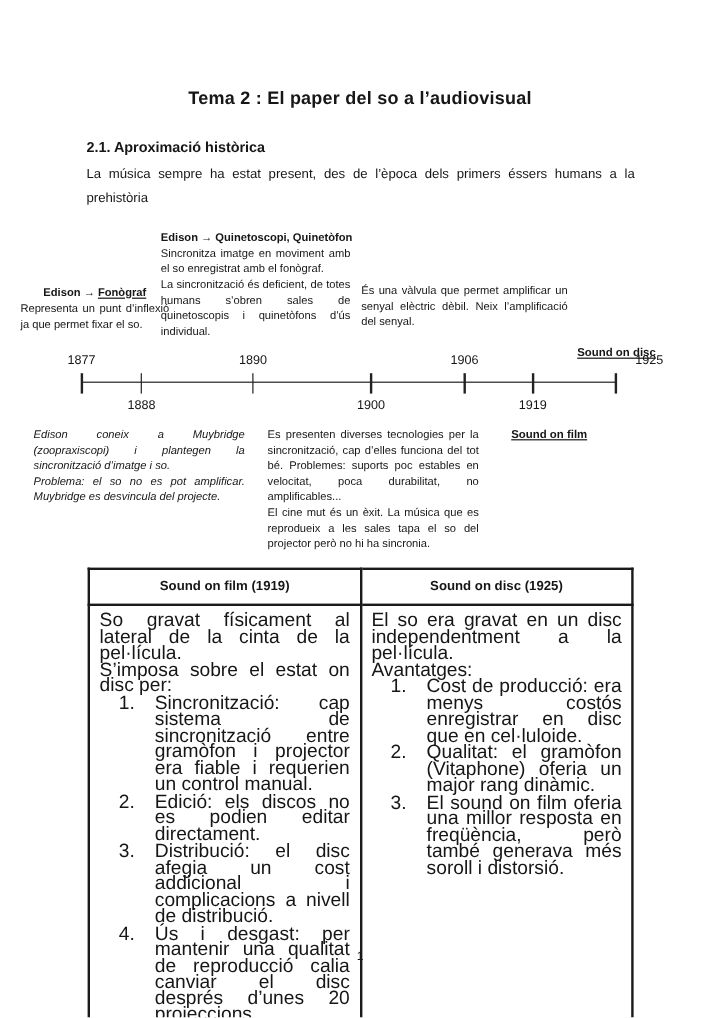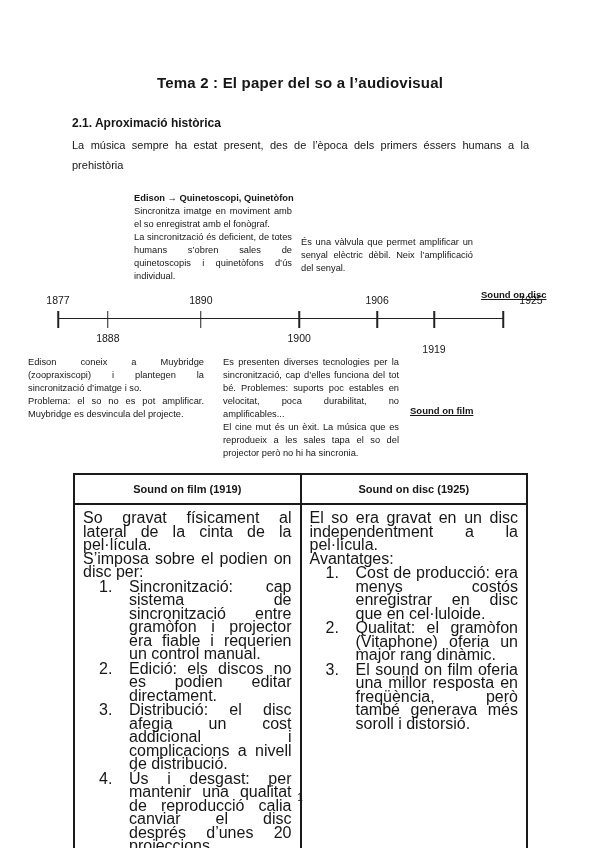--- a/index.html
+++ b/index.html
@@ -23,29 +23,29 @@
   }
   
   .diagram { position:absolute; top:0; left:0; width:600px; height:470px; }
   .note { position:absolute; font-size:9.3px; line-height:13px; }
   .note-title { font-weight:bold; text-align:center; white-space:nowrap; }
   .note-body { text-align:justify; white-space:pre-line; }
   .u { text-decoration:underline; }
   .note-quinetoscopi { left:134px; top:192px; width:158px; }
   .note-fonograf    { left:17px;  top:238px; width:124px; }
   .note-audion      { left:301px; top:236px; width:172px; }
-  .note-muybridge   { left:28px;  top:356px; width:176px; }
+  .note-muybridge   { left:28px;  top:356px; width:176px;font-style:italic; }
   .note-tecnologies { left:223px; top:356px; width:176px; }
   .side-label {
     position:absolute; font-size:9.5px; font-weight:bold;
     text-decoration:underline; white-space:nowrap;
   }
   .lbl-disc { left:481px; top:273px;margin-top:16px; }
-  .lbl-film { left:410px; top:357px;margin-top:48px; }
-  .timeline { position:absolute; left:58px; top:311px; width:445px; height:17px; }
+  .lbl-film { left:426px; top:357px; }
+  .timeline { position:absolute; left:68px; top:311px; width:445px; height:17px; }
   .tl-line { position:absolute; left:0; right:0; top:7px; border-top:1.5px solid #222; }
   .tick { position:absolute; top:0; width:1.5px; height:17px; background:#222; transform:translateX(-50%); }
   .tick-label {
     position:absolute; transform:translateX(-50%);
     font-size:10.5px; white-space:nowrap; color:#161616;
   }
   .tick-label.above { top:-17px; }
   .tick-label.below { top:21px; }
   
   .cmp {
@@ -74,41 +74,45 @@
   <div class="intro">La música sempre ha estat present, des de l’època dels primers éssers humans a la prehistòria</div>
 
   <div class="diagram">
 
     <div class="note note-quinetoscopi">
       <div class="note-title">Edison → Quinetoscopi, Quinetòfon</div>
       <div class="note-body">Sincronitza imatge en moviment amb el so enregistrat amb el fonògraf.
 La sincronització és deficient, de totes humans s’obren sales de quinetoscopis i quinetòfons d’ús individual.</div>
     </div>
 
+    <div class="note note-fonograf">
+      <div class="note-title"><span>Edison → </span><span class="u">Fonògraf</span></div>
+      <div class="note-body">Representa un punt d’inflexió ja que permet fixar el so.</div>
+    </div>
 
     <div class="note note-audion">
       <div class="note-body">És una vàlvula que permet amplificar un senyal elèctric dèbil. Neix l’amplificació del senyal.</div>
     </div>
 
     <div class="side-label lbl-disc">Sound on disc</div>
 
     <div class="timeline">
       <div class="tl-line"></div>
     <div class="tick" style="left: 0%;"></div>
         <div class="tick-label above" style="left: 0%;">1877</div>
         <div class="tick" style="left: 11.2%;"></div>
         <div class="tick-label below" style="left: 11.2%;">1888</div>
         <div class="tick" style="left: 32.1%;"></div>
         <div class="tick-label above" style="left: 32.1%;">1890</div>
         <div class="tick" style="left: 54.2%;"></div>
         <div class="tick-label below" style="left: 54.2%; text-align: right;">1900</div>
         <div class="tick" style="left: 71.7%;"></div>
         <div class="tick-label above" style="left: 71.7%;">1906</div>
         <div class="tick" style="left: 84.5%;"></div>
-        <div class="tick-label below" style="left: 84.5%; margin-top: 11px;">1919</div>
+        <div class="tick-label below" style="left: 84.5%;">1919</div>
         <div class="tick" style="left: 100%;"></div>
         <div class="tick-label above" style="left: 100%; margin-left: 28px;">1925</div>
       </div>
 
     <div class="note note-muybridge">
       <div class="note-body">Edison coneix a Muybridge (zoopraxiscopi) i plantegen la sincronització d’imatge i so.
 Problema: el so no es pot amplificar. Muybridge es desvincula del projecte.</div>
     </div>
 
     <div class="note note-tecnologies">
@@ -124,21 +128,21 @@
     <thead>
       <tr>
         <th>Sound on film (1919)</th>
         <th>Sound on disc (1925)</th>
       </tr>
     </thead>
     <tbody>
       <tr>
         <td>
           <p>So gravat físicament al lateral de la cinta de la pel·lícula.</p>
-          <p>S’imposa sobre el podien on disc per:</p>
+          <p>S’imposa sobre el estat on disc per:</p>
           <ol>
               <li>Sincronització: cap sistema de sincronització entre gramòfon i projector era fiable i requerien un control manual.</li>
               <li>Edició: els discos no es podien editar directament.</li>
               <li>Distribució: el disc afegia un cost addicional i complicacions a nivell de distribució.</li>
               <li>Ús i desgast: per mantenir una qualitat de reproducció calia canviar el disc després d’unes 20 projeccions.</li>
             </ol>
         </td>
         <td>
           <p>El so era gravat en un disc independentment a la pel·lícula.</p>
           <p>Avantatges:</p>

